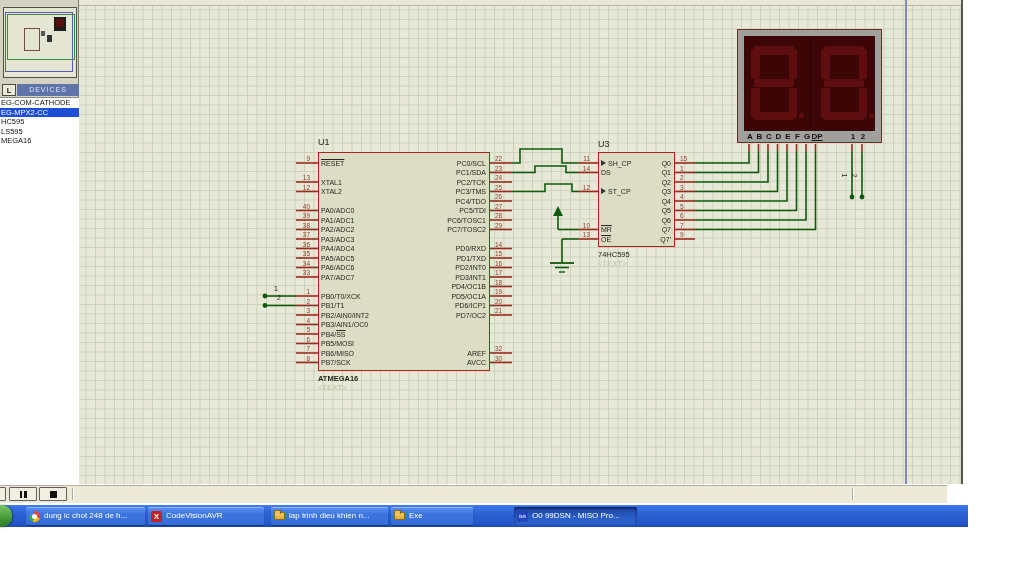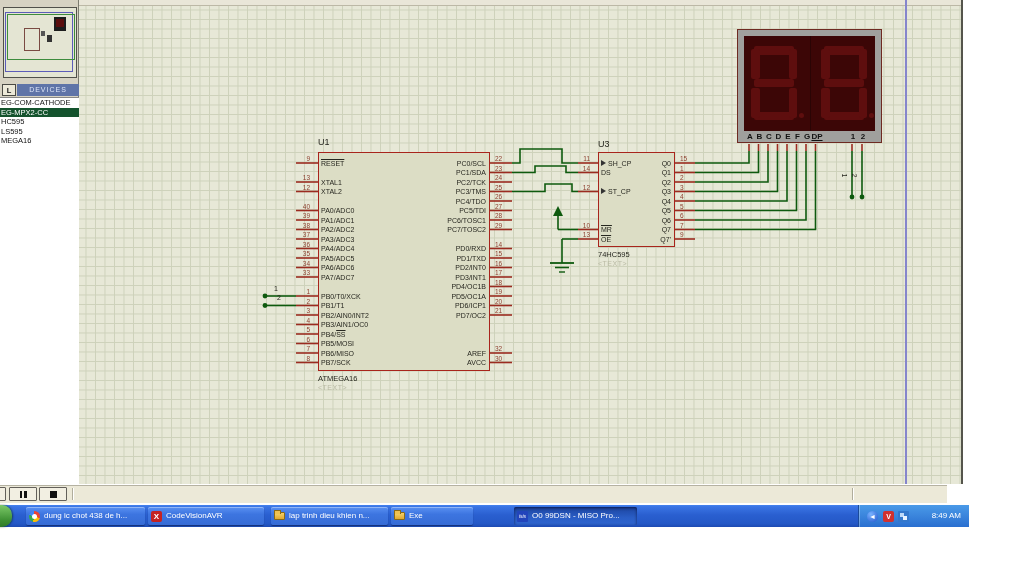--- a/index.html
+++ b/index.html
@@ -47,21 +47,21 @@
   .pv-disp{position:absolute;left:50px;top:9px;width:12px;height:14px;background:#1c1c1c;}
   .pv-disp i{position:absolute;left:2px;top:2px;width:8px;height:8px;background:#5a0d0d;display:block;}
   .pv-b1{position:absolute;left:37px;top:23px;width:4px;height:5px;background:#555;}
   .pv-b2{position:absolute;left:43px;top:27px;width:5px;height:7px;background:#333;}
   .lbtn{position:absolute;left:2px;top:84px;width:14px;height:12px;background:#ece9d8;border:1px solid #4a4a44;
         font-size:7.5px;font-weight:bold;text-align:center;line-height:11px;color:#111;box-sizing:border-box;}
   .dev-header{position:absolute;left:17px;top:84px;width:62px;height:12px;background:#5f74a8;color:#dde5f8;
         font-size:7px;line-height:12px;text-align:center;letter-spacing:1px;}
   .dev-list{position:absolute;left:0;top:97px;width:79px;height:387px;background:#fff;border-top:1px solid #888;}
   .dev-item{height:9.5px;font-size:7.5px;line-height:9.5px;padding-left:1px;white-space:nowrap;color:#111;}
-  .dev-item.sel{background:#14532d;color:#fff;}
+  .dev-item.sel{background:#1d4ed8;color:#fff;}
 
   
   .status{position:absolute;left:0;top:485px;width:947px;height:18px;background:#ece9d8;border-top:1px solid #b5b2a2;box-sizing:border-box;}
   .sbtn{position:absolute;top:1px;height:14px;background:#f2efe2;border:1px solid #63605a;border-radius:1px;box-sizing:border-box;}
   .icon-pause i{display:inline-block;width:2.5px;height:7px;background:#111;margin:0 1px;}
   .icon-stop i{display:inline-block;width:7px;height:7px;background:#111;}
   .sbtn .ic{position:absolute;left:0;top:3px;width:100%;text-align:center;line-height:0;}
   .sep{position:absolute;top:2px;width:1px;height:12px;background:#b0ad9c;box-shadow:1px 0 0 #fff;}
 
   
@@ -222,21 +222,21 @@
         <div class="seg-letter" style="left: 59.5px;">F</div>
         <div class="seg-letter" style="left: 69px;">G</div>
         <div class="seg-letter" style="left: 79px; text-decoration: underline;">DP</div>
         <div class="seg-letter" style="left: 115px;">1</div>
         <div class="seg-letter" style="left: 125px;">2</div>
       </div>
 
     <div id="chips">
         <div class="chip" style="left: 318px; top: 152px; width: 172px; height: 219px;"></div>
         <div class="ref" style="left: 318px; top: 137px;">U1</div>
-        <div class="chip-value" style="left: 318px; top: 374px;">ATMEGA16</div>
+        <div class="chip-value" style="left: 318px; top: 374px; font-weight: bold;">ATMEGA16</div>
         <div class="chip-ph" style="left: 318px; top: 384px;">&lt;TEXT&gt;</div>
         <div class="pin-num" style="top: 155px; left: 284px; width: 26px; text-align: right;">9</div>
         <div class="pin-name" style="top: 158.5px; left: 321px;"><span class="ol">RESET</span></div>
         <div class="pin-num" style="top: 174px; left: 284px; width: 26px; text-align: right;">13</div>
         <div class="pin-name" style="top: 177.5px; left: 321px;"><span>XTAL1</span></div>
         <div class="pin-num" style="top: 183.5px; left: 284px; width: 26px; text-align: right;">12</div>
         <div class="pin-name" style="top: 187px; left: 321px;"><span>XTAL2</span></div>
         <div class="pin-num" style="top: 202.5px; left: 284px; width: 26px; text-align: right;">40</div>
         <div class="pin-name" style="top: 206px; left: 321px;"><span>PA0/ADC0</span></div>
         <div class="pin-num" style="top: 212px; left: 284px; width: 26px; text-align: right;">39</div>
@@ -379,33 +379,24 @@
 
     <div class="sep" style="left:852px;"></div>
 
   </div>
 
   <div class="taskbar">
     <div class="start"></div>
     <div id="tasks">
         <div class="task" style="left: 26px; width: 119px;"><div class="ticon ico-chrome">
             <i></i>
-          </div><span>dung ic chot 438 de h...</span></div>
+          </div><span>dung ic chot 248 de h...</span></div>
         <div class="task" style="left: 148px; width: 116px;"><div class="ticon ico-cv">X</div><span>CodeVisionAVR</span></div>
         <div class="task" style="left: 271px; width: 117px;"><div class="ticon ico-folder">
             <i></i>
           </div><span>lap trinh dieu khien n...</span></div>
         <div class="task" style="left: 391px; width: 82px;"><div class="ticon ico-folder">
             <i></i>
           </div><span>Exe</span></div>
         <div class="task active" style="left: 514px; width: 123px;"><div class="ticon ico-isis">isis</div><span>O0 99DSN - MISO Pro...</span></div>
       </div>
-    <div class="tray">
-      <div class="tray-ico tr-chev" style="left:8px;">◄</div>
-      <div class="tray-ico tr-v" style="left:24px;">V</div>
-      <div class="tray-ico tr-net" style="left:39px;">
-          <i></i>
-          <b></b>
-        </div>
-      <span class="clock">8:49 AM</span>
-    </div>
   </div>
 </div>
 
 </body></html>

